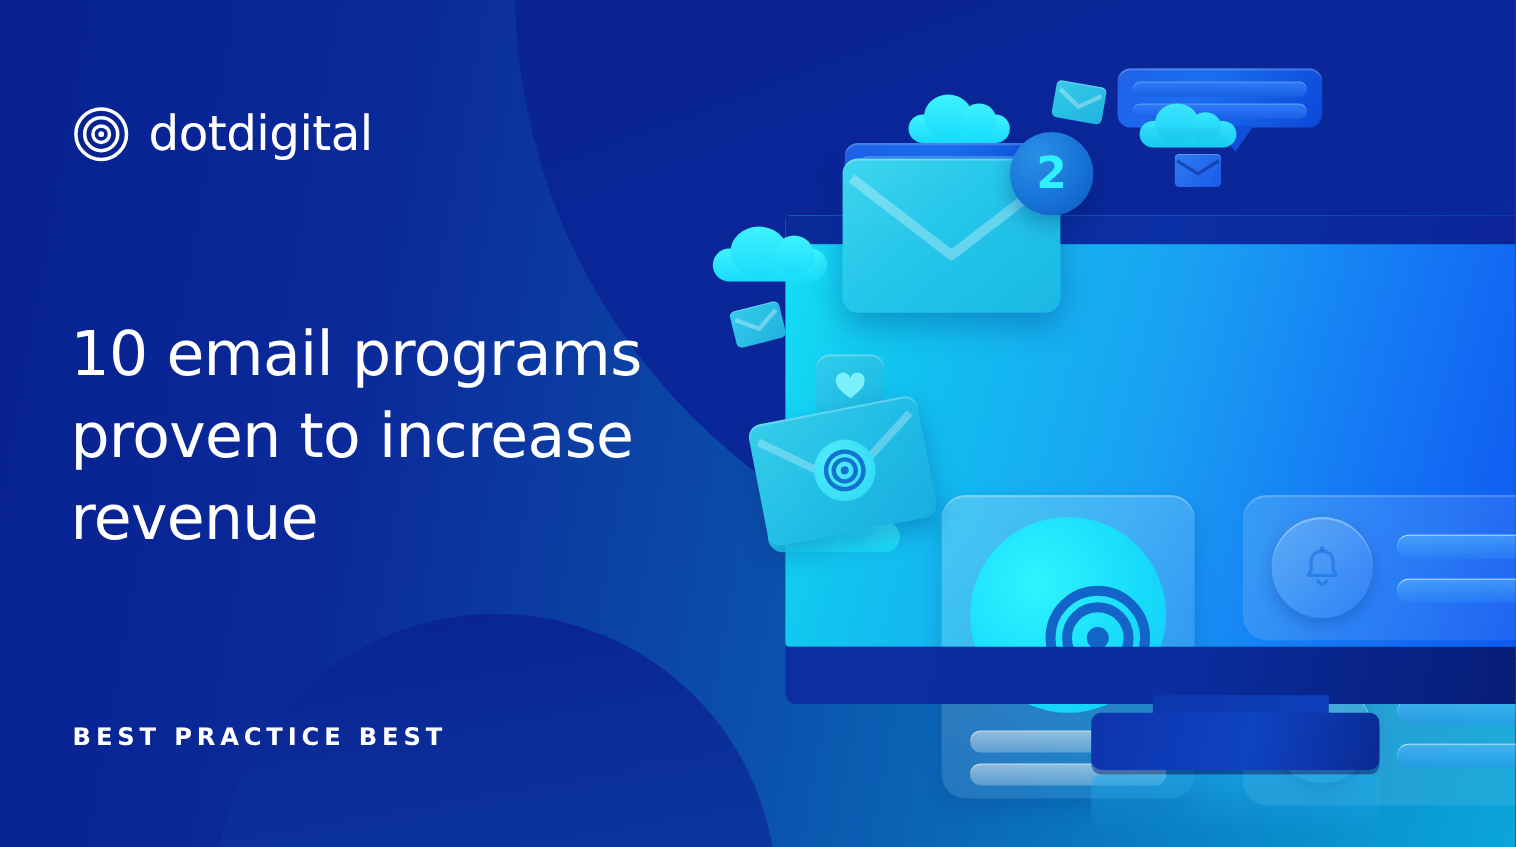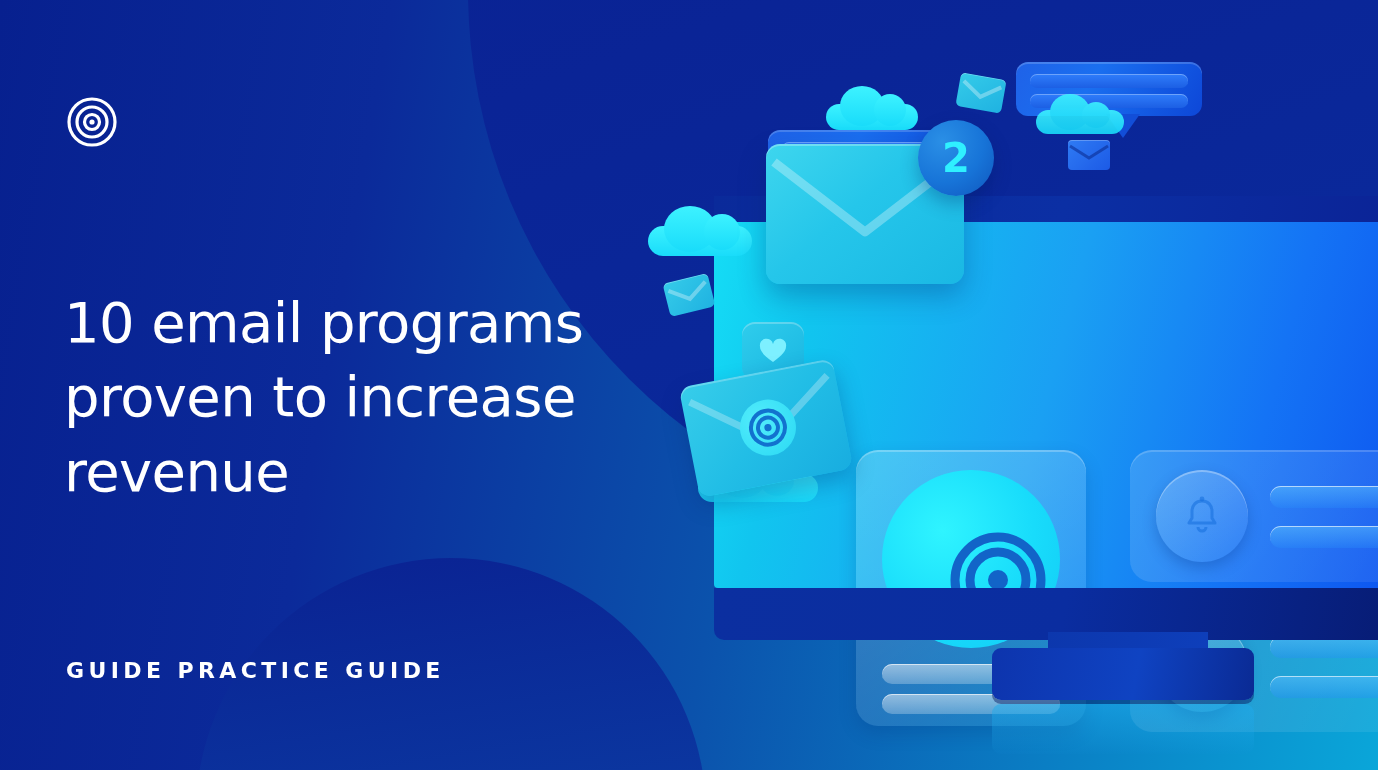--- a/index.html
+++ b/index.html
@@ -421,19 +421,20 @@
     </div>
   </div>
 
   <div class="logo">
     <svg class="logo-mark" viewBox="0 0 52 52">
       <circle cx="26" cy="26" r="23" fill="none" stroke="#ffffff" stroke-width="3.2"></circle>
       <circle cx="26" cy="26" r="15" fill="none" stroke="#ffffff" stroke-width="3.2"></circle>
       <circle cx="26" cy="26" r="7.5" fill="none" stroke="#ffffff" stroke-width="3.2"></circle>
       <circle cx="26" cy="26" r="2.6" fill="#ffffff"></circle>
     </svg>
+    <span class="logo-word">dotdigital</span>
   </div>
 
   <div class="headline">10 email programs proven to increase revenue</div>
 
-  <div class="eyebrow">GUIDE PRACTICE GUIDE</div>
+  <div class="eyebrow">BEST PRACTICE BEST</div>
 
 </div>
 
 </body></html>

